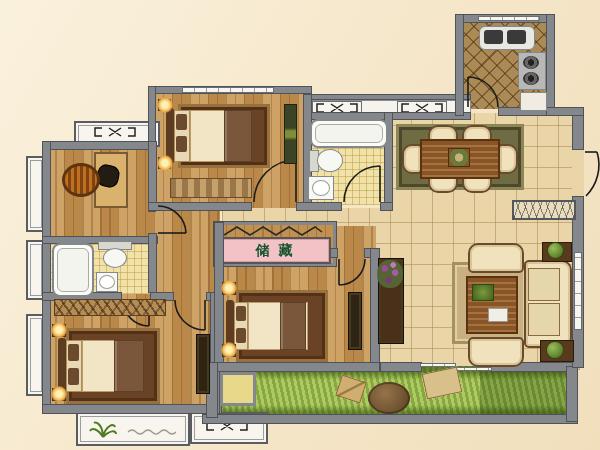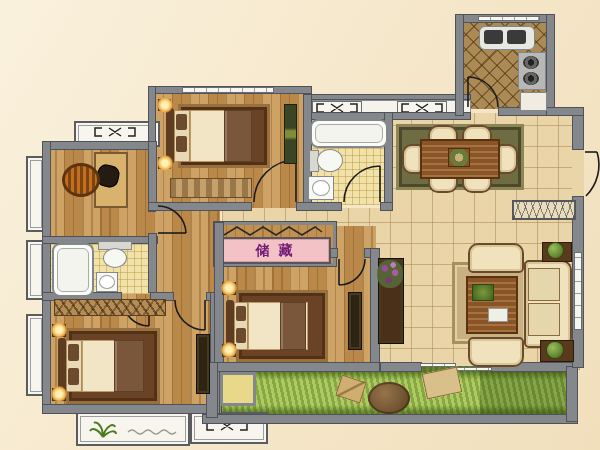--- a/index.html
+++ b/index.html
@@ -65,21 +65,21 @@
   .couchrug{position:absolute;background:#c9b083;box-shadow:inset 0 0 0 3px #a8905e, inset 0 0 0 5px #e0cfa4;}
   .sidetable{position:absolute;background:#5a3a1c;box-shadow:inset 0 0 0 1px #2e1a08;}
   .plant{position:absolute;border-radius:50%;background:radial-gradient(circle at 35% 35%, #9abf5a, #3f6318);box-shadow:0 0 0 1px #2c4a10;}
   .stone{position:absolute;border-radius:50%;background:radial-gradient(circle at 40% 35%, #96744a, #583f22);box-shadow:inset 0 0 0 2px rgba(30,20,8,.4);}
   .cushion{position:absolute;background:#cfae70;box-shadow:inset 0 0 0 1px #8a6a3a;
      background-image:linear-gradient(135deg,transparent 45%,rgba(90,60,20,.45) 48% 52%,transparent 55%);}
   .storagebox{position:absolute;background-color:#c2914f;border:3px solid #84878b;outline:1px solid #4e5154;
      background-image:repeating-linear-gradient(90deg, rgba(101,62,22,.3) 0 1.5px, transparent 1.5px 9px);}
   .storagelabel{position:absolute;background:#f3c2c6;border:2px solid #55585a;box-shadow:inset 0 0 0 1px #dd9ba0;
      display:flex;align-items:center;justify-content:center;
-     font-size:14px;font-weight:bold;color:#701a75;letter-spacing:9px;text-indent:9px;}
+     font-size:14px;font-weight:bold;color:#14532d;letter-spacing:9px;text-indent:9px;}
   .flowers{position:absolute;border-radius:45%;background:
      radial-gradient(circle at 30% 30%, #9a4a9a 0 3px, transparent 3.5px),
      radial-gradient(circle at 70% 45%, #a85aa8 0 3px, transparent 3.5px),
      radial-gradient(circle at 45% 72%, #7a3a7a 0 3px, transparent 3.5px),
      radial-gradient(circle at 62% 18%, #c07ac0 0 2.5px, transparent 3px),
      rgba(88,108,56,.85);}
   .burner{position:absolute;border-radius:50%;background:radial-gradient(circle,#222 30%,#666 32% 58%,#333 60%);}
   .grassdark{position:absolute;background:rgba(35,65,8,.28);}
 </style>
 </head>

